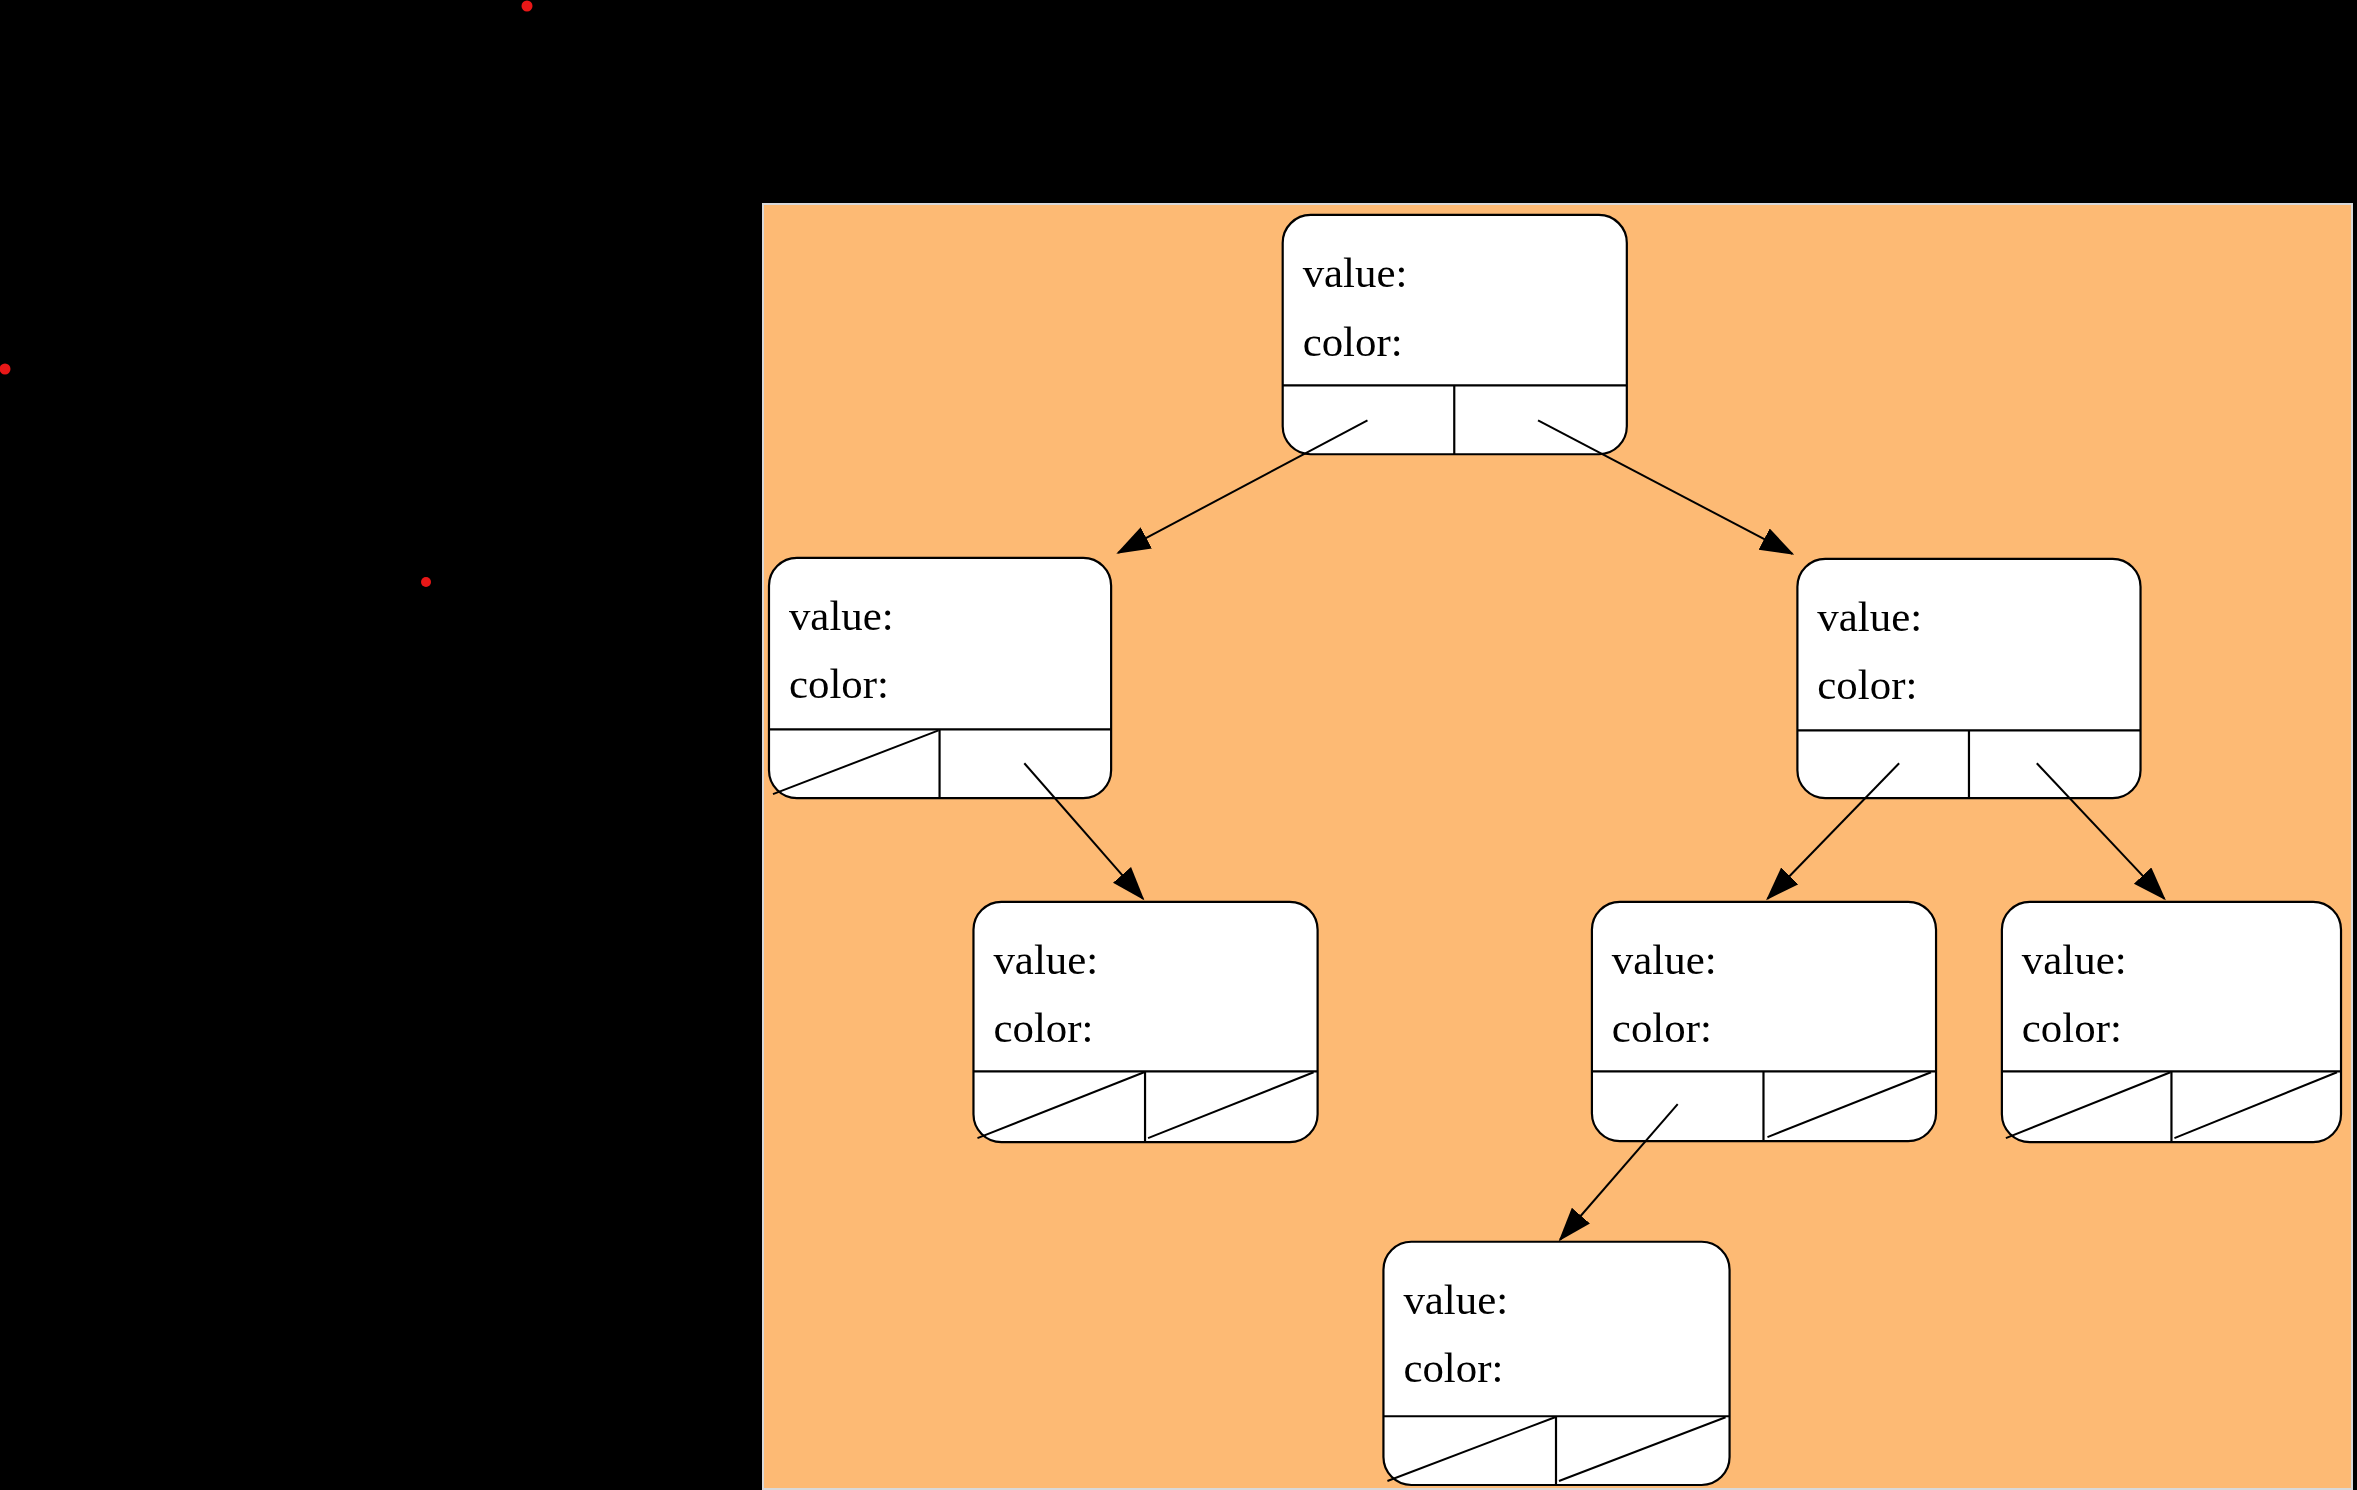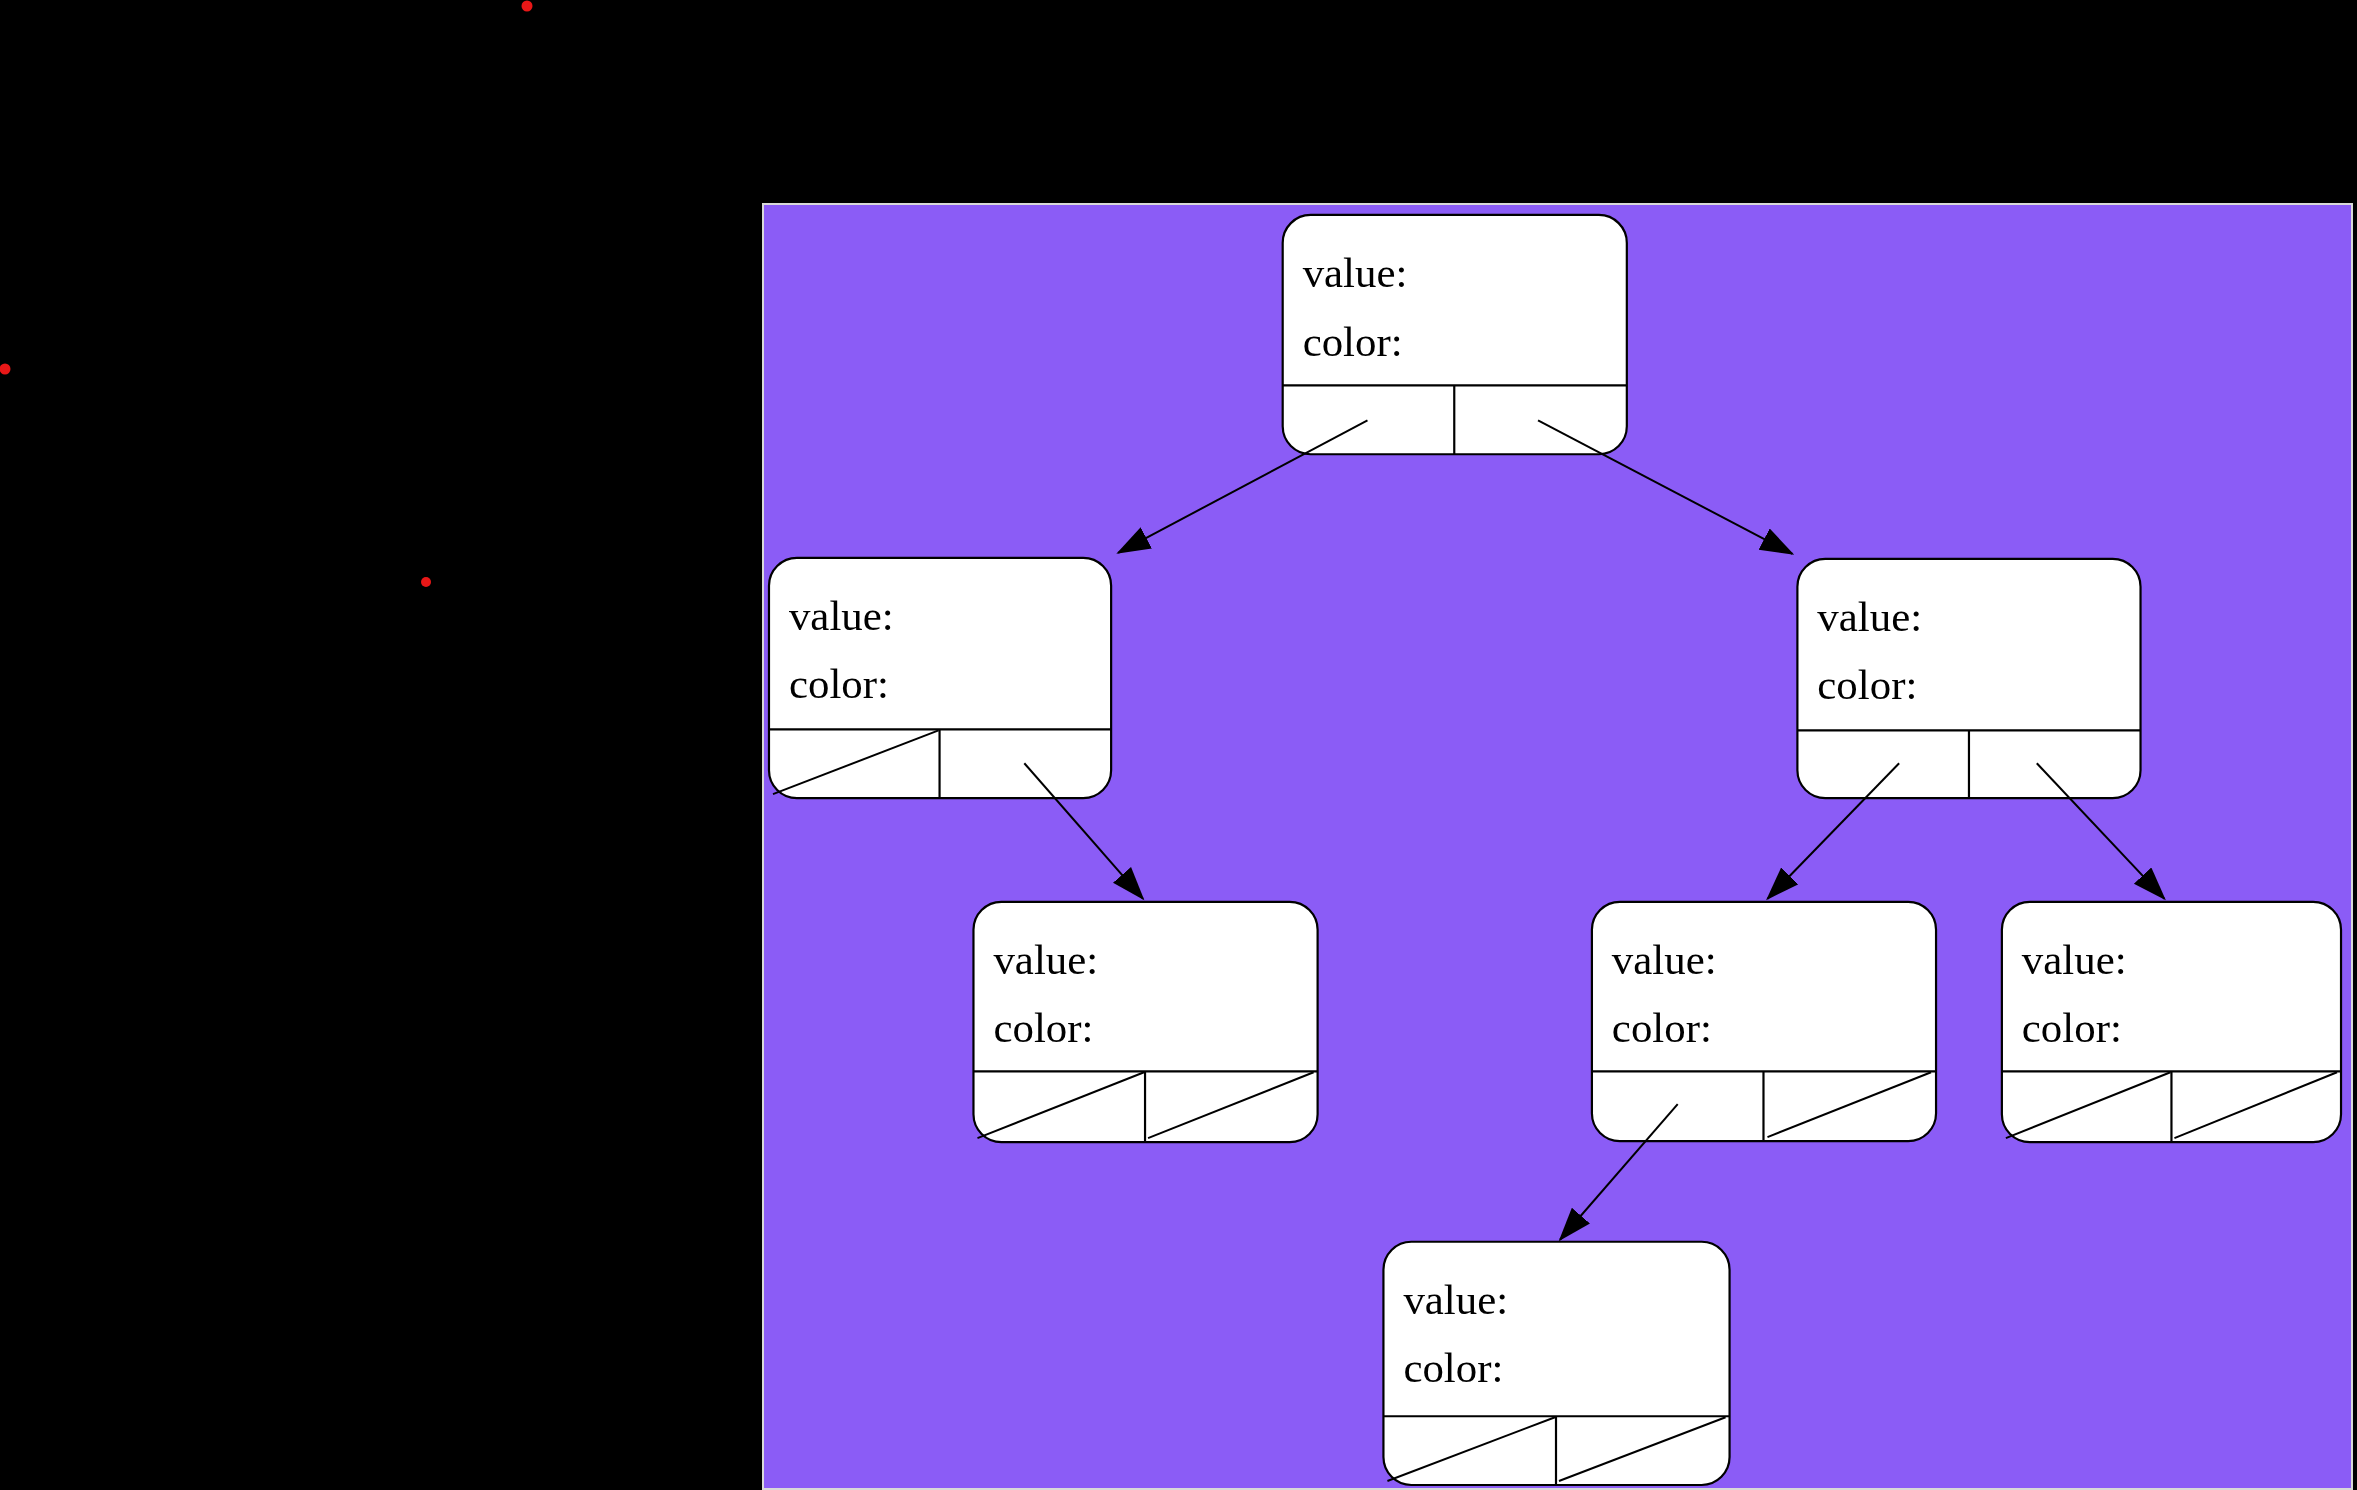--- a/index.html
+++ b/index.html
@@ -4,21 +4,21 @@
 <style>
   html,body{margin:0;padding:0;}
   body{
     width:2357px;height:1490px;position:relative;overflow:hidden;
     background:#000000;
     font-family:"Liberation Serif", serif;
   }
   .desktop-dots{position:absolute;left:0;top:0;width:2357px;height:1490px;}
   .window{
     position:absolute;left:762px;top:203px;width:1591px;height:1287px;
-    background:#8b5cf6;border:2px solid #d9d9d9;box-sizing:border-box;
+    background:#fdba74;border:2px solid #d9d9d9;box-sizing:border-box;
   }
   .diagram{position:absolute;left:0;top:0;width:100%;height:100%;}
   .node-box{fill:#ffffff;stroke:#000000;stroke-width:2.2;}
   .edge{stroke:#000000;stroke-width:2.2;fill:none;}
   .slash{stroke:#000000;stroke-width:2;fill:none;}
   .arrow{stroke:#000000;stroke-width:2;fill:none;}
   .nlabel{font-family:"Liberation Serif", serif;font-size:43px;fill:#000000;}
 </style>
 </head>
 <body>

